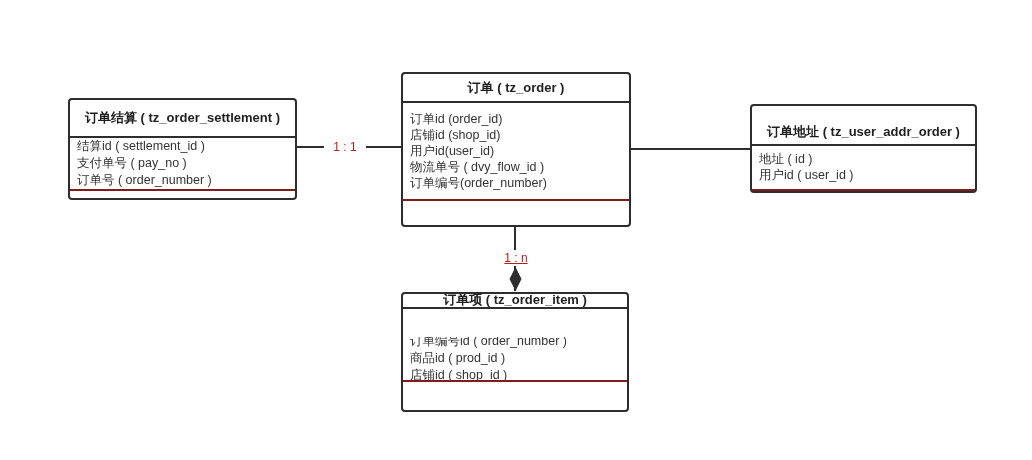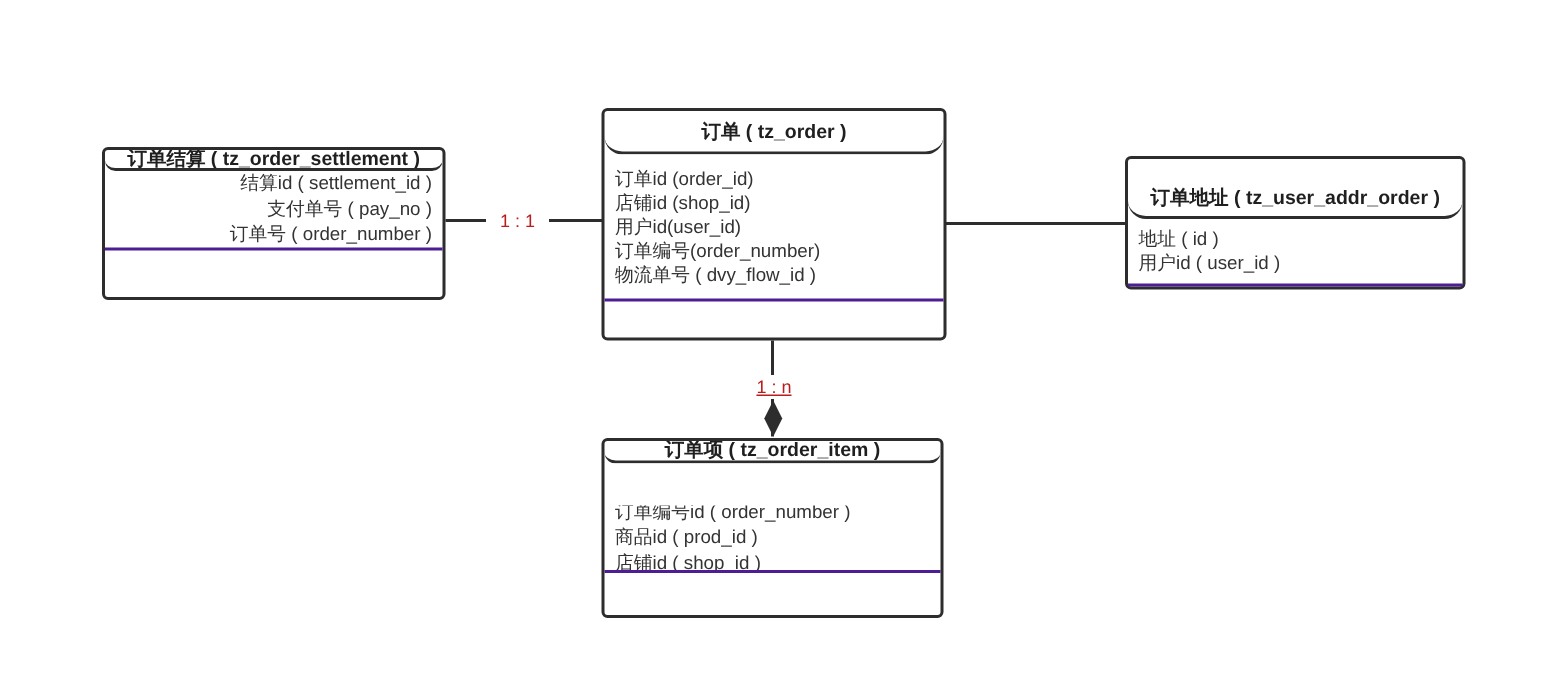--- a/index.html
+++ b/index.html
@@ -28,25 +28,24 @@
     box-sizing: border-box;
     border-bottom: 2px solid #2d2d2d;
     display: flex;
     align-items: center;
     justify-content: center;
     font-weight: bold;
     font-size: 13px;
     color: #1f1f1f;
     white-space: nowrap;
     overflow: hidden;
-    border-radius: 12px;
   }
   .efields {
     box-sizing: border-box;
-    border-bottom: 2px solid #4c1d95;
+    border-bottom: 2px solid #7f1d1d;
     padding: 0 7px;
     display: flex;
     flex-direction: column;
     justify-content: center;
     font-size: 12.5px;
     color: #333333;
     overflow: hidden;
   }
   .fld {
     white-space: nowrap;
@@ -87,37 +86,37 @@
 
   <div class="hline" style="left:630px; top:148px; width:120px;"></div>
 
   <div class="vline" style="left:514px; top:227px; height:64px;"></div>
   <div class="rel-label" style="left:495px; top:250px; width:42px; height:16px;text-decoration:underline;">1 : n</div>
   <svg class="diamond" style="left:508px; top:266px;" width="15" height="26" viewBox="0 0 15 26">
     <polygon points="7.5,1 13.5,13 7.5,25 1.5,13" fill="#2d2d2d"></polygon>
   </svg>
 
   <div class="entity" style="left:68px; top:98px; width:229px; height:102px;">
-    <div class="ehead" style="height:14px;">订单结算 ( tz_order_settlement )</div>
-    <div class="efields" style="height:53px; line-height:17px;align-items:flex-end;">
+    <div class="ehead" style="height:38px;">订单结算 ( tz_order_settlement )</div>
+    <div class="efields" style="height:53px; line-height:17px;">
       <div class="fld">结算id ( settlement_id )</div>
       <div class="fld">支付单号 ( pay_no )</div>
       <div class="fld">订单号 ( order_number )</div>
     </div>
     <div class="efoot"></div>
   </div>
 
   <div class="entity" style="left:401px; top:72px; width:230px; height:155px;">
     <div class="ehead" style="height:29px;">订单 ( tz_order )</div>
     <div class="efields" style="height:98px; line-height:16px;">
       <div class="fld">订单id (order_id)</div>
       <div class="fld">店铺id (shop_id)</div>
       <div class="fld">用户id(user_id)</div>
+      <div class="fld">物流单号 ( dvy_flow_id )</div>
       <div class="fld">订单编号(order_number)</div>
-      <div class="fld">物流单号 ( dvy_flow_id )</div>
     </div>
     <div class="efoot"></div>
   </div>
 
   <div class="entity" style="left:750px; top:104px; width:227px; height:89px;">
     <div class="ehead" style="height:26px;margin-top:15px;">订单地址 ( tz_user_addr_order )</div>
     <div class="efields" style="height:48px; line-height:16px;">
       <div class="fld">地址 ( id )</div>
       <div class="fld">用户id ( user_id )</div>
     </div>

